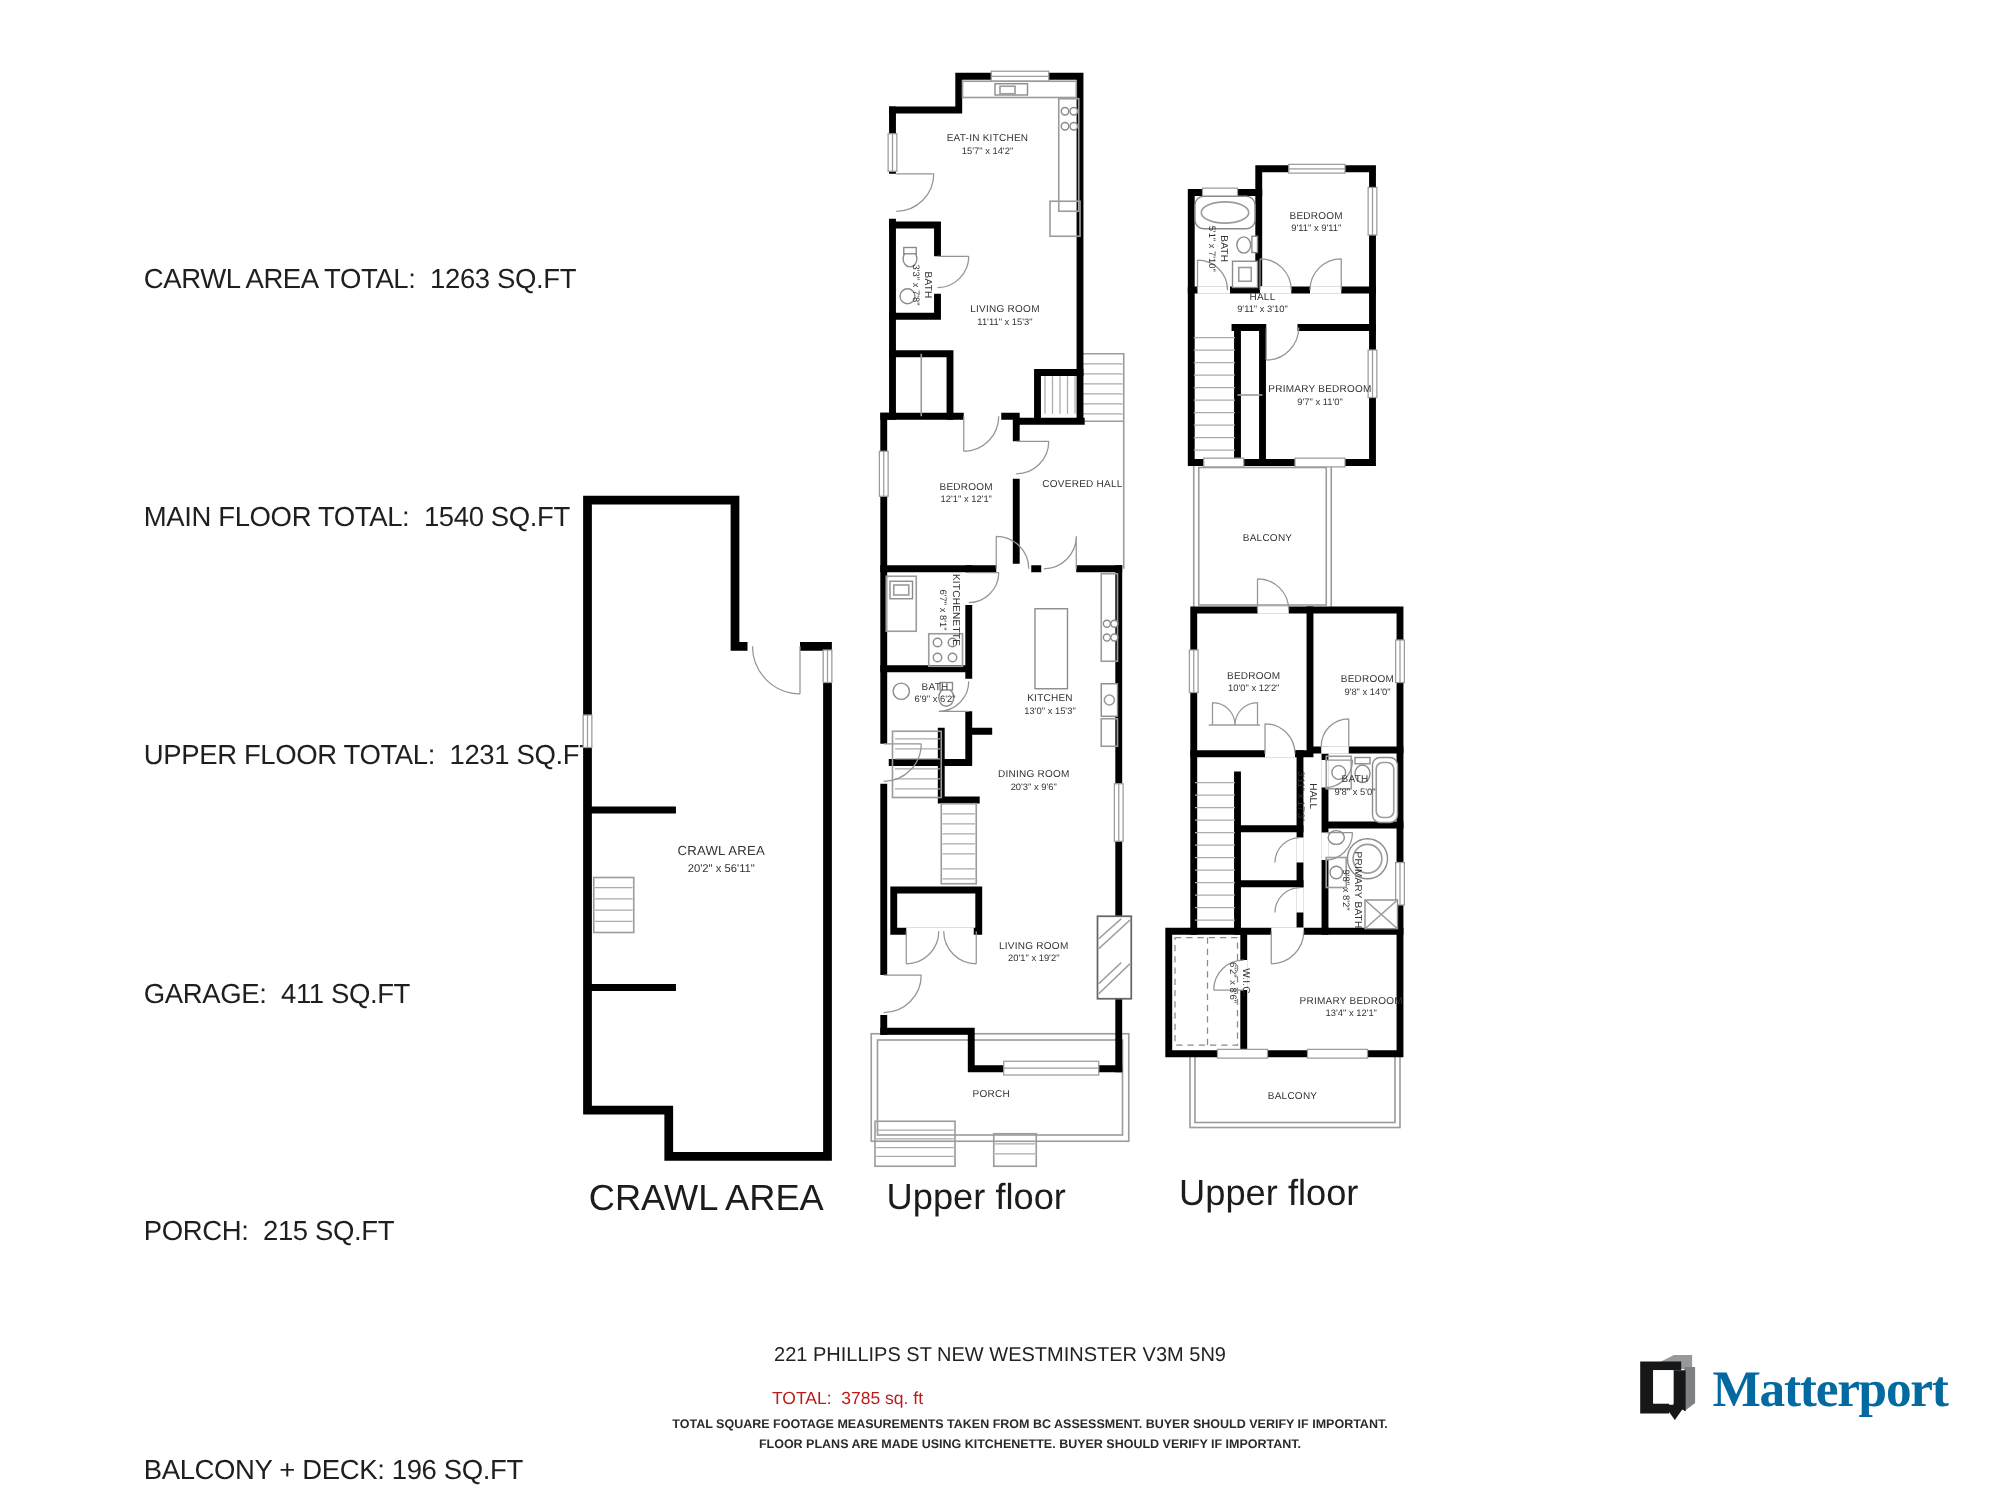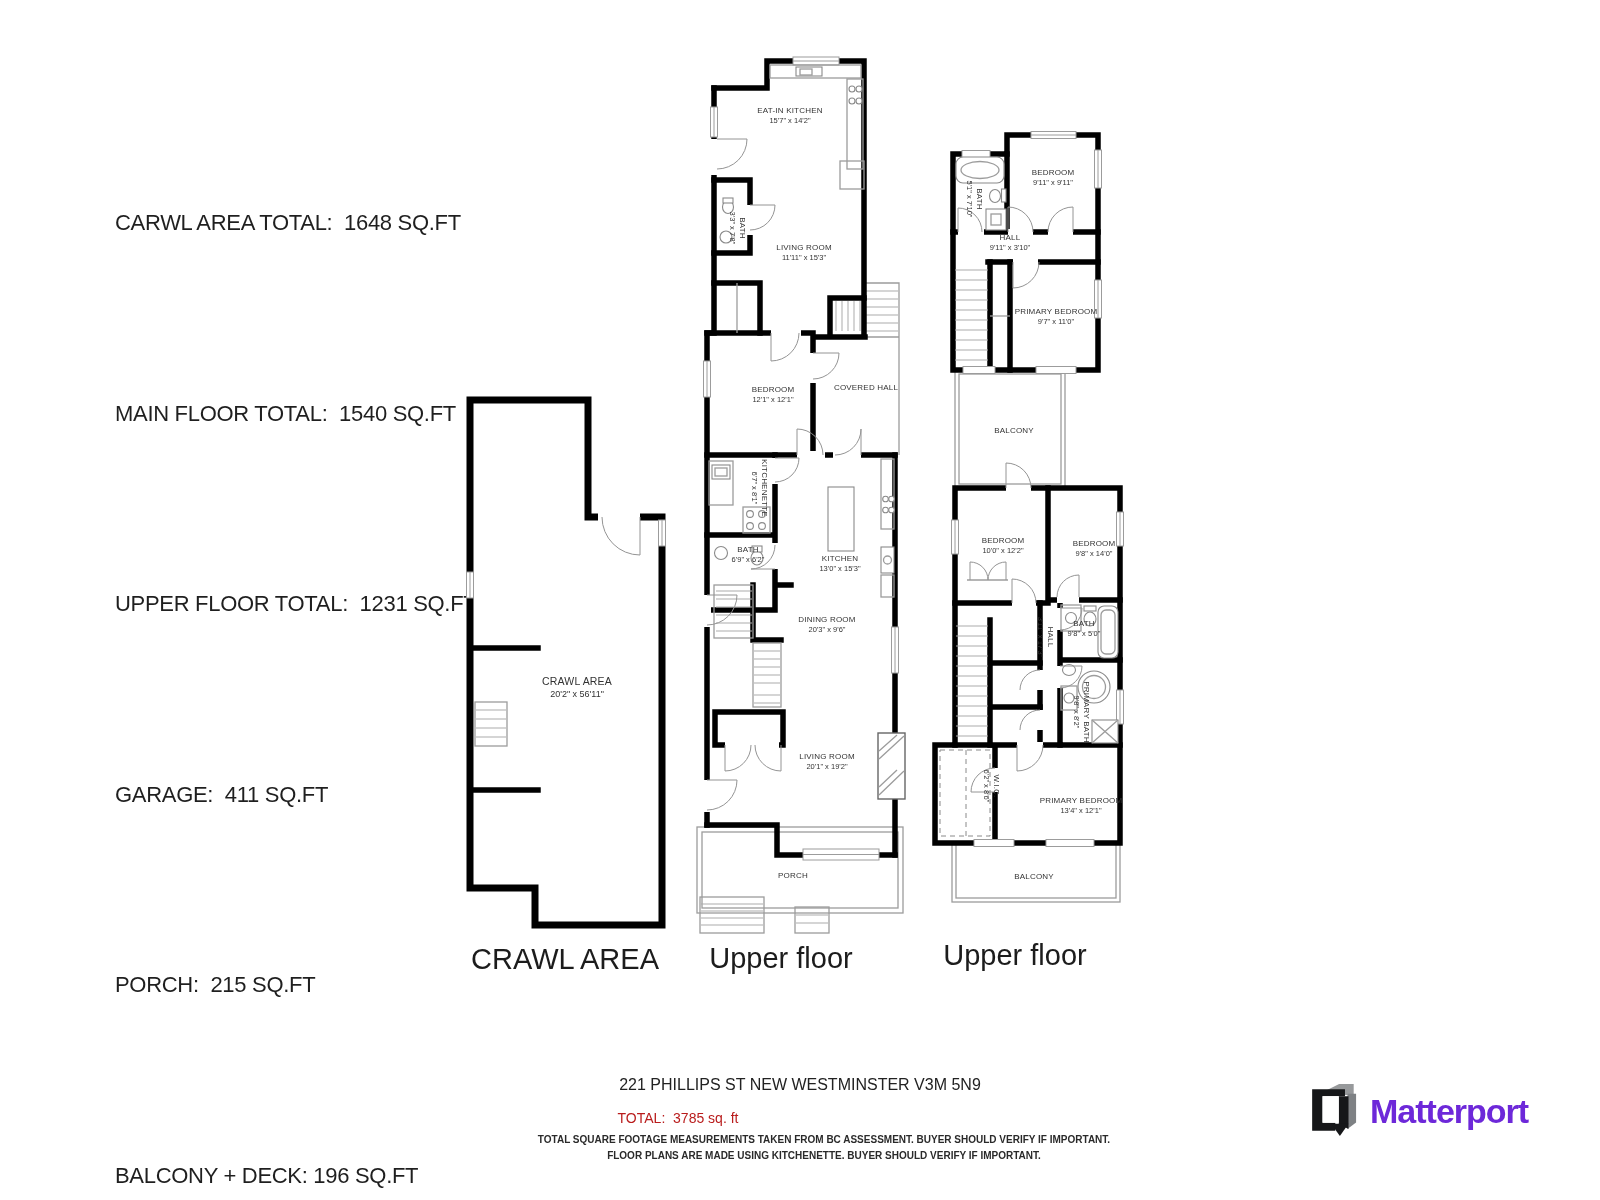--- a/index.html
+++ b/index.html
@@ -30,29 +30,29 @@
   .room-label.big .nm{font-size:10.5px;}
   .room-label.big .dims{font-size:9px;}
   
   .floor-title{position:absolute;transform:translateX(-50%);font-size:29px;color:#1c1c1c;white-space:nowrap;}
   
   .addr{position:absolute;left:0;width:1600px;text-align:center;top:1076px;font-size:16px;color:#222;}
   .total{position:absolute;left:0;width:1356px;text-align:center;top:1110px;font-size:14px;color:#b91c1c;white-space:pre;}
   .disc{position:absolute;left:0;width:1600px;text-align:center;font-size:10px;font-weight:700;color:#2a2a2a;margin-left:24px;}
   
   .logo{position:absolute;left:1312px;top:1084px;display:flex;align-items:center;gap:12px;}
-  .logo-text{font-size:34px;font-weight:700;color:#6d28d9;letter-spacing:-1px;}
+  .logo-text{font-size:41px;font-weight:700;color:#0369a1;letter-spacing:-1px;font-family:Liberation Serif, serif;}
 </style>
 </head>
 <body>
 
 <div class="sheet">
 
   <div class="stats">
-    <div>CARWL AREA TOTAL:  1648 SQ.FT</div>
+    <div>CARWL AREA TOTAL:  1263 SQ.FT</div>
     <div>MAIN FLOOR TOTAL:  1540 SQ.FT</div>
     <div>UPPER FLOOR TOTAL:  1231 SQ.FT</div>
     <div>GARAGE:  411 SQ.FT</div>
     <div>PORCH:  215 SQ.FT</div>
     <div>BALCONY + DECK: 196 SQ.FT</div>
   </div>
 
   <svg class="plan" style="left:455px;top:392px" width="215" height="540" viewBox="0 0 215 540">
     <polygon class="wallc" points="15,8 133,8 133,125 207,125 207,533 80,533 80,496 15,496"></polygon>
     <path class="wall" d="M15,256 H83 M15,398 H83"></path>

